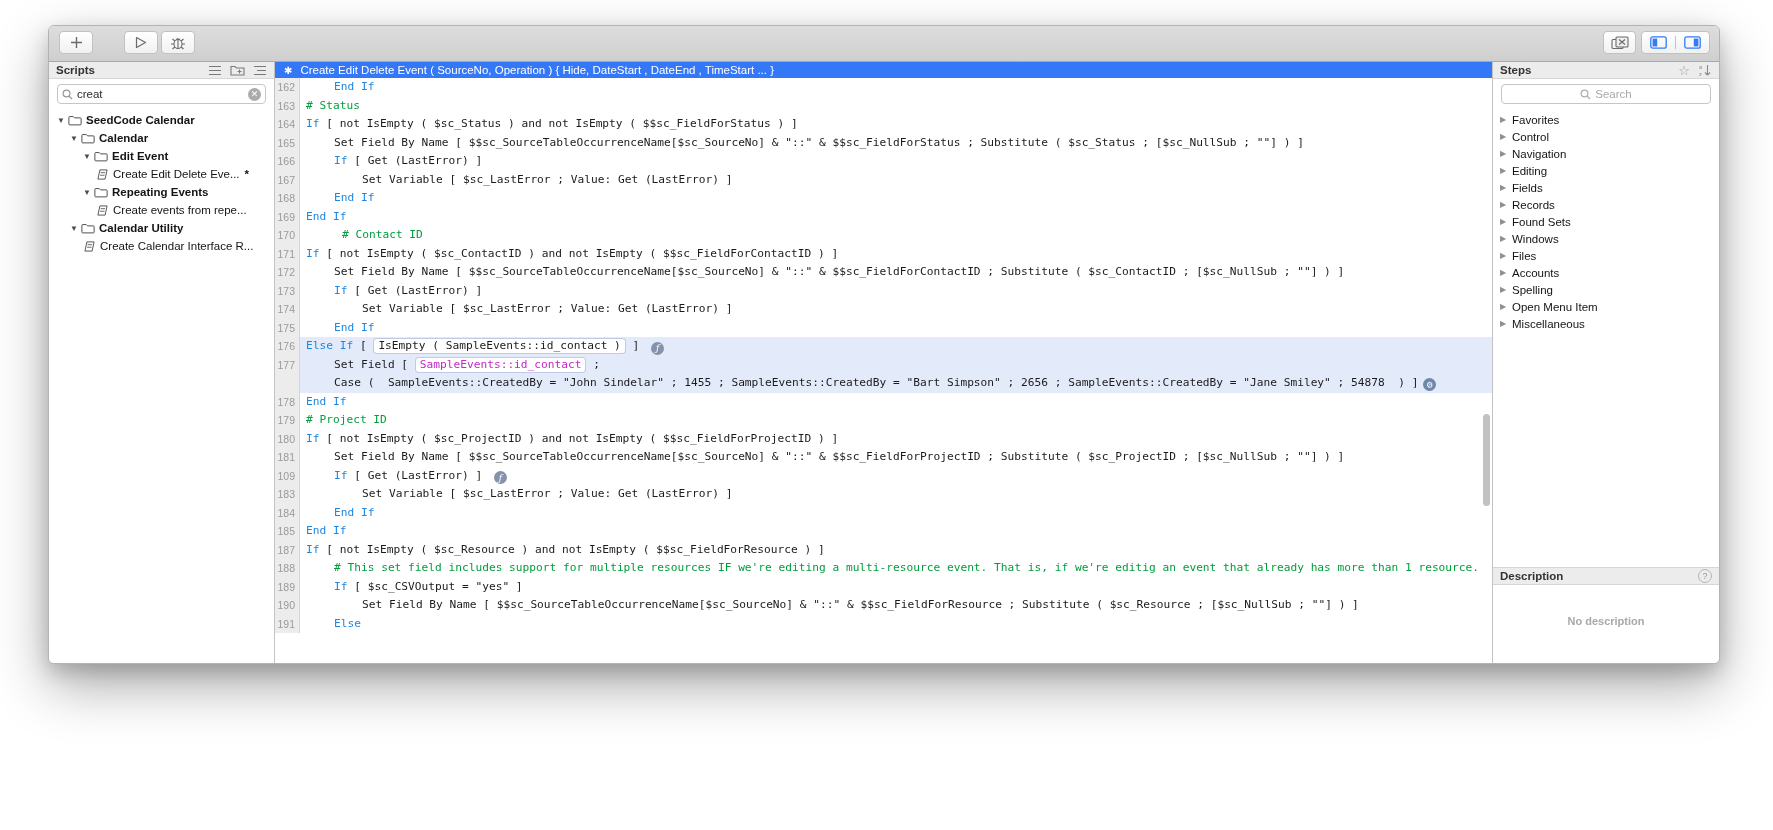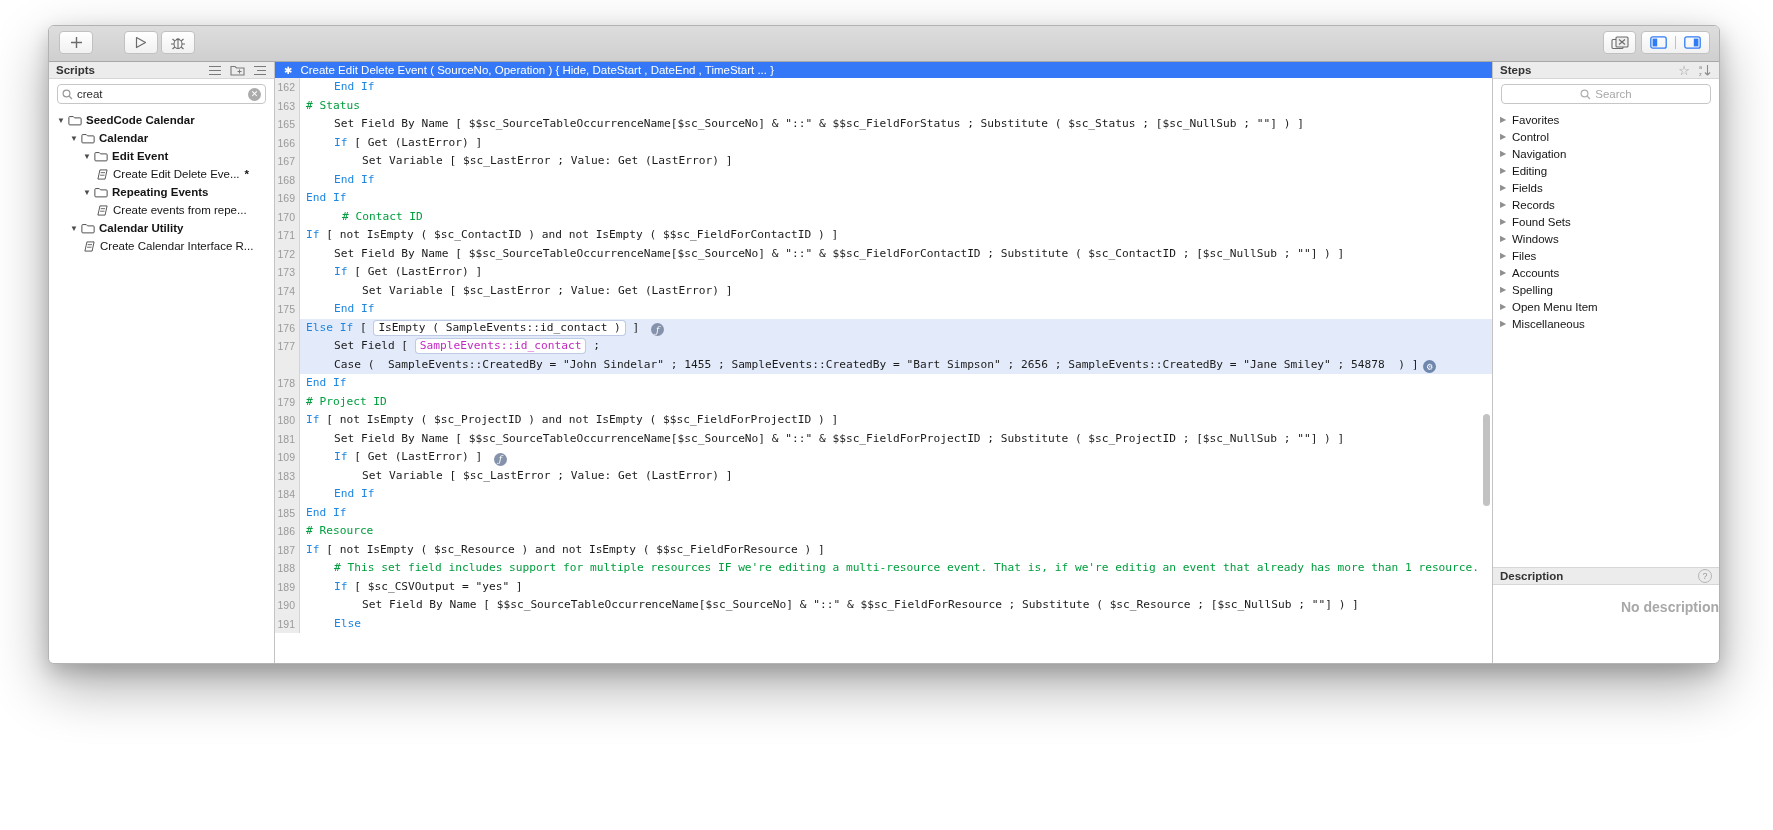--- a/index.html
+++ b/index.html
@@ -65,22 +65,22 @@
   .right{width:226px;flex:none;border-left:1px solid #c3c3c3;display:flex;flex-direction:column;background:#fff;}
   .searchbox.centered{justify-content:center;color:#a8a8a8;}
   .steps-list{font-size:11.5px;color:#141414;flex:none;padding-top:3px;}
   .step-row{height:17px;display:flex;align-items:center;padding-left:7px;}
   .step-tri{width:12px;font-size:8px;color:#8f8f8f;flex:none;}
   .steps-spacer{flex:1;}
   .desc-header{height:16px;background:#ececec;border-top:1px solid #d6d6d6;border-bottom:1px solid #d6d6d6;
                display:flex;align-items:center;padding:0 7px;flex:none;}
   .help-icon{margin-left:auto;width:12px;height:12px;border-radius:50%;border:1px solid #b5b5b5;color:#9a9a9a;
              font-size:9px;line-height:12px;text-align:center;box-sizing:content-box;}
-  .desc-body{height:78px;display:flex;justify-content:flex-end;padding-top:14px;box-sizing:border-box;
-             color:#a8a8a8;font-size:14px;font-weight:bold;}
+  .desc-body{height:78px;display:flex;justify-content:center;padding-top:30px;box-sizing:border-box;
+             color:#a8a8a8;font-size:11px;font-weight:bold;}
 </style>
 </head>
 <body>
 
 <div class="window">
 
 
   <div class="toolbar">
     <div class="tb-btn btn-new">
       <svg width="13" height="13" viewBox="0 0 13 13">
@@ -243,20 +243,24 @@
       <div class="code" id="code">
           <div class="code-row">
             <span class="lnum">162</span>
             <div class="lcontent" style="padding-left: 34px;"><span class="tk-b">End If</span></div>
           </div>
           <div class="code-row">
             <span class="lnum">163</span>
             <div class="lcontent" style="padding-left: 6px;"><span class="tk-g"># Status</span></div>
           </div>
           <div class="code-row">
+            <span class="lnum">164</span>
+            <div class="lcontent" style="padding-left: 6px;"><span class="tk-b">If</span><span class="tk-k"> [ not IsEmpty ( $sc_Status ) and not IsEmpty ( $$sc_FieldForStatus ) ]</span></div>
+          </div>
+          <div class="code-row">
             <span class="lnum">165</span>
             <div class="lcontent" style="padding-left: 34px;"><span class="tk-k">Set Field By Name [ $$sc_SourceTableOccurrenceName[$sc_SourceNo] &amp; "::" &amp; $$sc_FieldForStatus ; Substitute ( $sc_Status ; [$sc_NullSub ; ""] ) ]</span></div>
           </div>
           <div class="code-row">
             <span class="lnum">166</span>
             <div class="lcontent" style="padding-left: 34px;"><span class="tk-b">If</span><span class="tk-k"> [ Get (LastError) ]</span></div>
           </div>
           <div class="code-row">
             <span class="lnum">167</span>
             <div class="lcontent" style="padding-left: 62px;"><span class="tk-k">Set Variable [ $sc_LastError ; Value: Get (LastError) ]</span></div>
@@ -329,24 +333,20 @@
             <span class="lnum">183</span>
             <div class="lcontent" style="padding-left: 62px;"><span class="tk-k">Set Variable [ $sc_LastError ; Value: Get (LastError) ]</span></div>
           </div>
           <div class="code-row">
             <span class="lnum">184</span>
             <div class="lcontent" style="padding-left: 34px;"><span class="tk-b">End If</span></div>
           </div>
           <div class="code-row">
             <span class="lnum">185</span>
             <div class="lcontent" style="padding-left: 6px;"><span class="tk-b">End If</span></div>
-          </div>
-          <div class="code-row">
-            <span class="lnum">186</span>
-            <div class="lcontent" style="padding-left: 6px;"><span class="tk-g"># Resource</span></div>
           </div>
           <div class="code-row">
             <span class="lnum">187</span>
             <div class="lcontent" style="padding-left: 6px;"><span class="tk-b">If</span><span class="tk-k"> [ not IsEmpty ( $sc_Resource ) and not IsEmpty ( $$sc_FieldForResource ) ]</span></div>
           </div>
           <div class="code-row">
             <span class="lnum">188</span>
             <div class="lcontent" style="padding-left: 34px;"><span class="tk-g"># This set field includes support for multiple resources IF we're editing a multi-resource event. That is, if we're editig an event that already has more than 1 resource.</span></div>
           </div>
           <div class="code-row">

